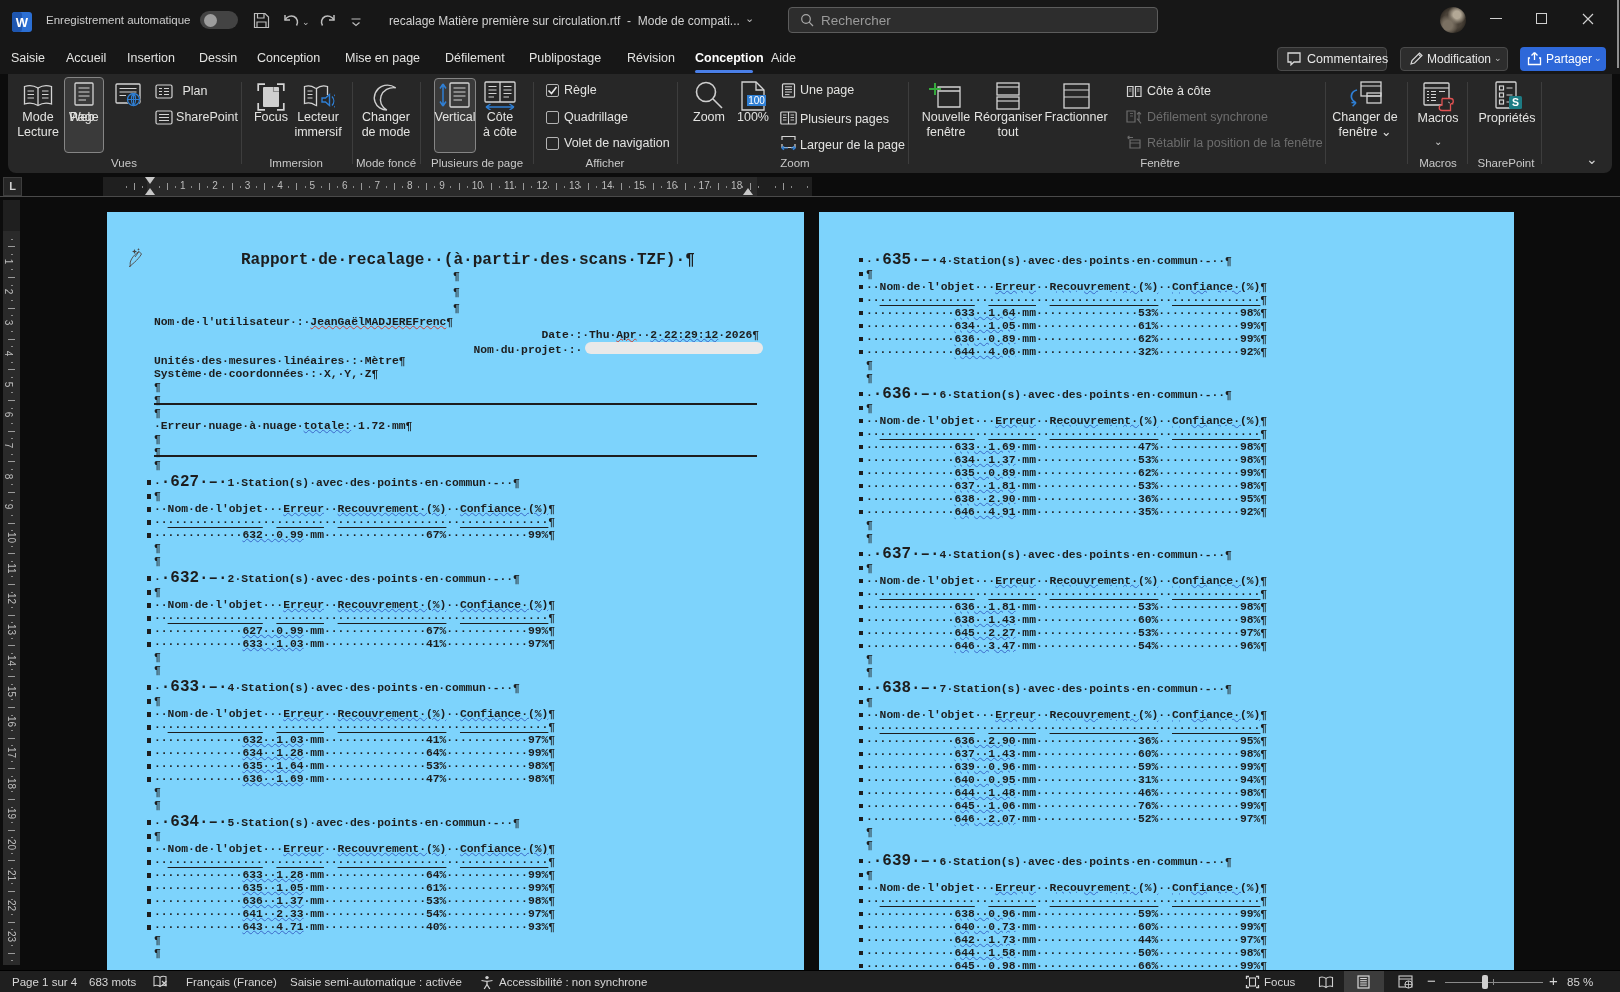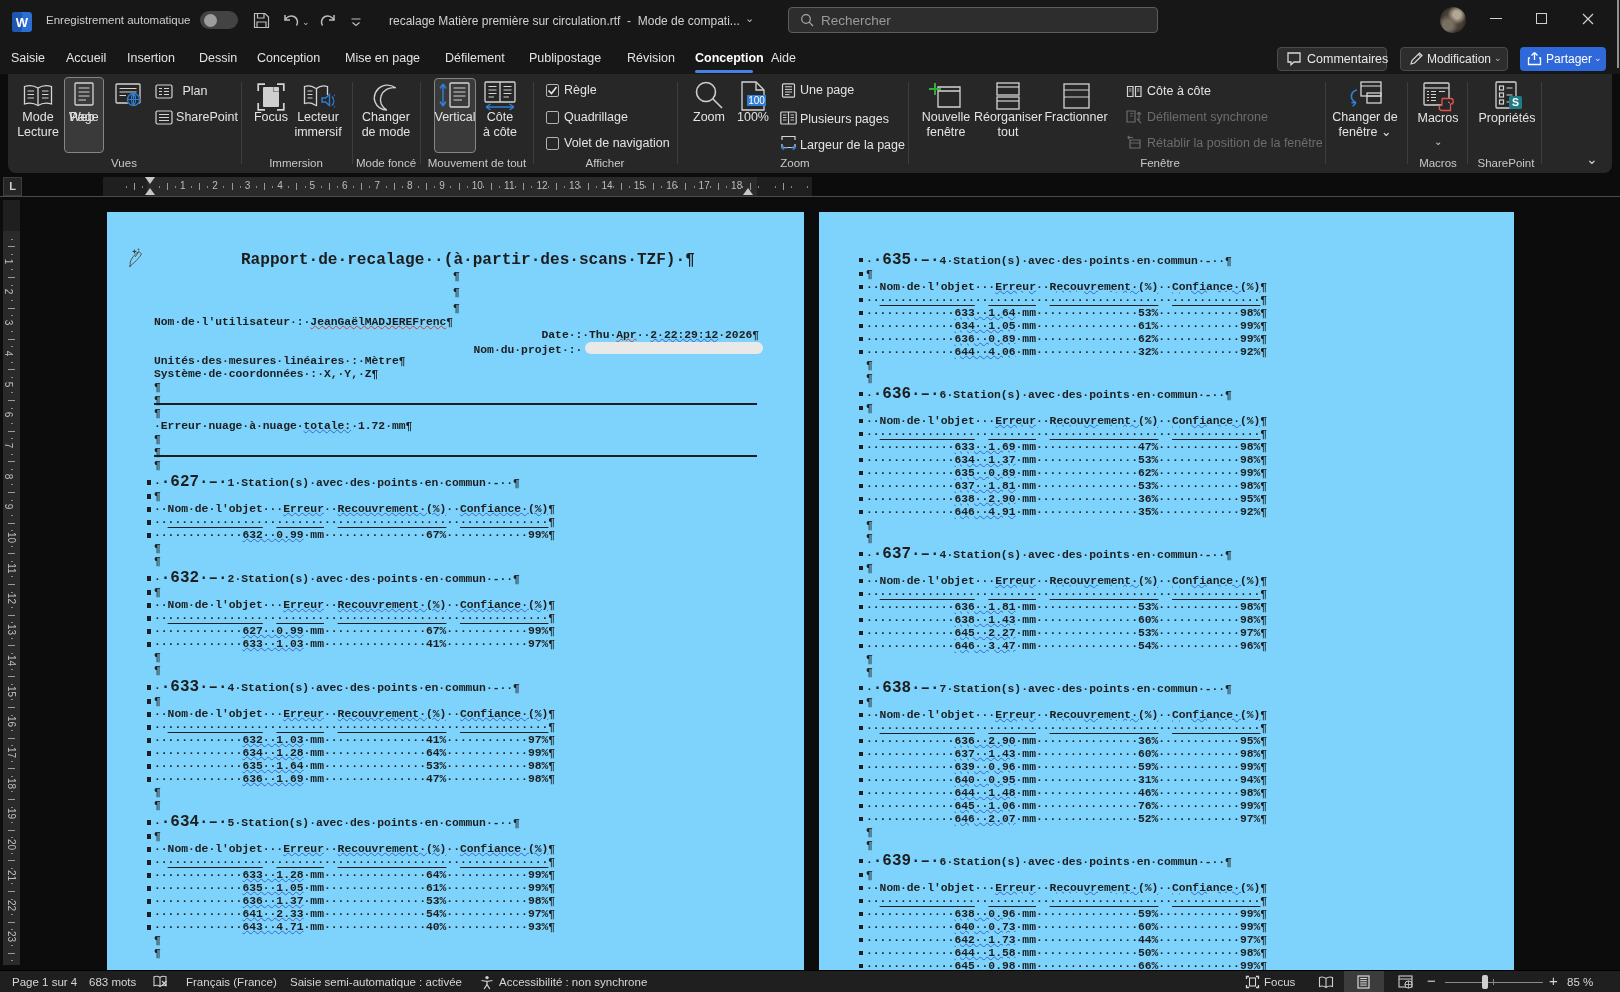--- a/index.html
+++ b/index.html
@@ -188,21 +188,21 @@
         <path d="M15.5 8 H27.5 M15.5 12 H27.5 M15.5 16 H27.5 M15.5 20 H24" stroke="#d4d4d4" stroke-width="1.2" fill="none"></path>
       </svg></span>
     <span class="blabel" style="left:447.0px;top:36.0px;width:120px;margin-left:-60px;text-align:center">Vertical</span>
     <span class="a" style="left:474.0px;top:6.0px"><svg width="36" height="30" viewBox="0 0 36 30" style="">
         <rect x="3" y="2" width="30" height="20" rx="1" fill="none" stroke="#d4d4d4" stroke-width="1.3"></rect>
         <path d="M18 2 V22" stroke="#d4d4d4" stroke-width="1.3"></path>
         <path d="M6.5 6.5 H14.5 M6.5 10 H14.5 M6.5 13.5 H14.5 M6.5 17 H12 M21.5 6.5 H29.5 M21.5 10 H29.5 M21.5 13.5 H29.5 M21.5 17 H27" stroke="#d4d4d4" stroke-width="1" fill="none"></path>
         <path d="M4 27 H32 M4 27 l4.5 -3 M4 27 l4.5 3 M32 27 l-4.5 -3 M32 27 l-4.5 3" stroke="#2f7fd4" stroke-width="1.5" fill="none"></path>
       </svg></span>
     <span class="blabel" style="left:492.0px;top:36.0px;width:120px;margin-left:-60px;text-align:center">Côte<br>à côte</span>
-    <span class="glabel" style="left:469.0px;width:160px;margin-left:-80px">Mouvement de tout</span>
+    <span class="glabel" style="left:469.0px;width:160px;margin-left:-80px">Plusieurs de page</span>
     <span class="gsep" style="left:525.0px"></span>
     <span class="cb" style="left:538px;top:10px"></span>
     <span class="a" style="left:538.0px;top:9.0px"><svg width="13" height="13" viewBox="0 0 13 13" style="">
         <path d="M2.5 6.5 L5.5 9.5 L10.5 3" stroke="#e8e8e8" stroke-width="1.6" fill="none"></path>
       </svg></span>
     <span class="cbl" style="left:556px;top:9px">Règle</span>
     <span class="cb" style="left:538px;top:37px"></span>
     <span class="cbl" style="left:556px;top:36px">Quadrillage</span>
     <span class="cb" style="left:538px;top:63px"></span>
     <span class="cbl" style="left:556px;top:62px">Volet de navigation</span>

